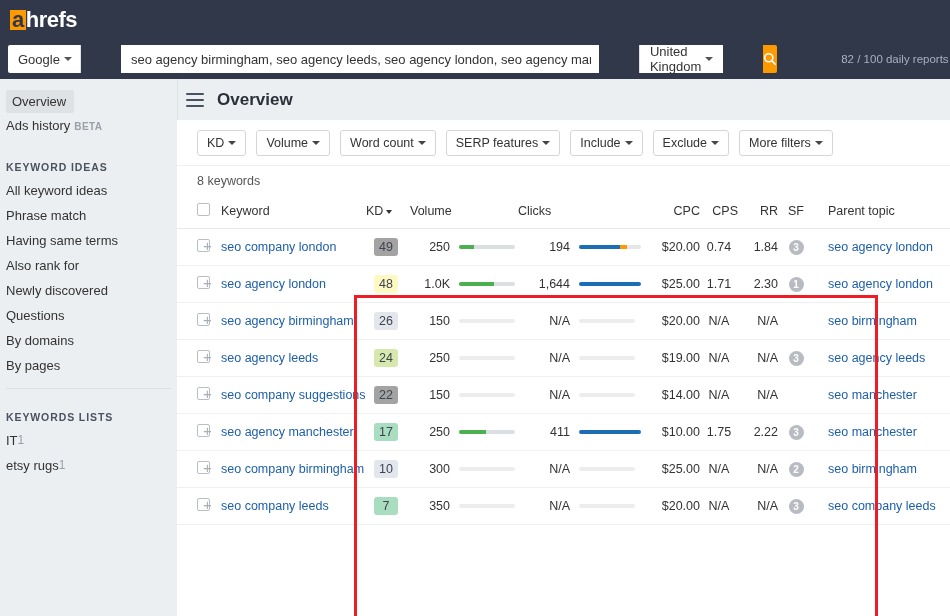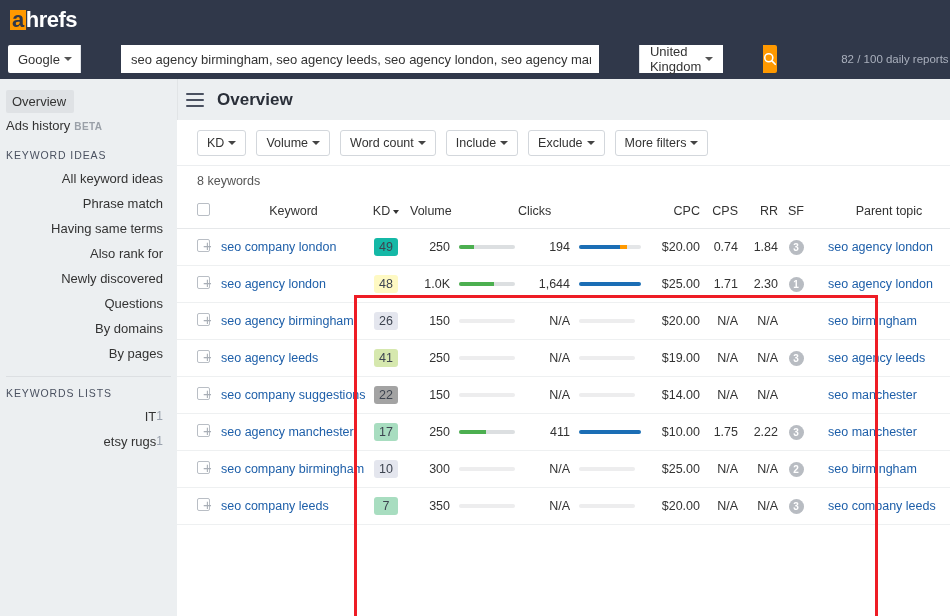--- a/index.html
+++ b/index.html
@@ -159,32 +159,32 @@
   }
   .sb-item .beta {
     font-size: 10px;
     color: #9aa0a8;
     margin-left: 4px;
     letter-spacing: 0.4px;
     font-weight: bold;
   }
   .sb-head {
     font-size: 10.5px;
-    font-weight: normal;
+    font-weight: bold;
     color: #4a5160;
     letter-spacing: 0.9px;
     padding: 6px 6px 5px 6px;
-    margin-top: 4px;
+    margin-top: 16px;
   }
   .sb-link {
     padding: 3px 14px 3px 6px;
     color: #333;
     cursor: pointer;
     display: flex;
-    justify-content: flex-end;
+    justify-content: flex-start;
     line-height: 19px;
   }
   .sb-link .cnt { color: #98a0ac; font-size: 12px; }
   .sb-divider {
     height: 1px; background: #dcdfe2;
     margin: 10px 6px 0 6px;
   }
 
   
   .main {
@@ -239,42 +239,42 @@
     padding-left: 20px;
     font-size: 12.5px;
     color: #555;
   }
 
   
   .tbl { width: 100%; border-collapse: collapse; table-layout: fixed; }
   .tbl th {
     font-size: 12.5px; font-weight: normal;
     color: #333;
-    text-align: center;
+    text-align: left;
     padding: 7px 0 9px 0;
     border-bottom: 1px solid #e6e8ea;
     vertical-align: middle;
   }
   .tbl td {
     font-size: 12.5px;
     padding: 9px 0;
     border-bottom: 1px solid #eef0f1;
     vertical-align: middle;
     color: #333;
   }
   .c-chk   { width: 26px; padding-left: 20px !important; }
   .c-plus  { width: 18px; }
   .c-kw    { width: 145px; }
   .c-kd    { width: 40px; text-align: center; }
   .c-vol   { width: 44px; text-align: right; }
   .c-volbar{ width: 64px; padding-left: 9px !important;}
   .c-clk   { width: 56px; text-align: right; }
   .c-clkbar{ width: 68px; padding-left: 9px !important;}
   .c-cpc   { width: 62px; text-align: right; }
-  .c-cps   { width: 38px; text-align: right; }
+  .c-cps   { width: 38px; text-align: center; }
   .c-rr    { width: 40px; text-align: right; }
   .c-sf    { width: 36px; text-align: center; }
   .c-pt    { padding-left: 14px !important; }
 
   th.c-vol, th.c-clk, th.c-cpc { text-align: right; }
   th.c-volbar, th.c-clkbar { text-align: left; }
   th.c-cps, th.c-rr { text-align: right; }
   th.c-sf { text-align: center; }
 
   .chkbox {
@@ -452,20 +452,24 @@
         </button>
       <button class="fbtn">
           <span>Volume</span>
           <i class="caret-dn"></i>
         </button>
       <button class="fbtn">
           <span>Word count</span>
           <i class="caret-dn"></i>
         </button>
       <button class="fbtn">
+          <span>SERP features</span>
+          <i class="caret-dn"></i>
+        </button>
+      <button class="fbtn">
           <span>Include</span>
           <i class="caret-dn"></i>
         </button>
       <button class="fbtn">
           <span>Exclude</span>
           <i class="caret-dn"></i>
         </button>
       <button class="fbtn">
           <span>More filters</span>
           <i class="caret-dn"></i>
@@ -490,21 +494,21 @@
           <th class="c-rr">RR</th>
           <th class="c-sf">SF</th>
           <th class="c-pt">Parent topic</th>
         </tr>
       </thead>
       <tbody id="tbody">
           <tr>
             <td class="c-chk"><span class="chkbox"></span></td>
             <td class="c-plus"><span class="plus-ico">+</span></td>
             <td class="c-kw"><span class="kwlink">seo company london</span></td>
-            <td class="c-kd"><span class="kd-badge" style="background:#14b8a6">49</span></td>
+            <td class="c-kd"><span class="kd-badge" style="background:#a3a3a3">49</span></td>
             <td class="c-vol">250</td>
             <td class="c-volbar">
               <span class="bar-track">
                 <span class="bar-fill bar-green" style="width:26%"></span>
               </span>
             </td>
             <td class="c-clk">194</td>
             <td class="c-clkbar">
               <span class="bar-flexrow">
                 <span class="bar-fill bar-blue" style="width:66%"></span>
@@ -556,21 +560,21 @@
             <td class="c-cpc">$20.00</td>
             <td class="c-cps">N/A</td>
             <td class="c-rr">N/A</td>
             <td class="c-sf"></td>
             <td class="c-pt"><span class="ptlink">seo birmingham</span></td>
           </tr>
           <tr>
             <td class="c-chk"><span class="chkbox"></span></td>
             <td class="c-plus"><span class="plus-ico">+</span></td>
             <td class="c-kw"><span class="kwlink">seo agency leeds</span></td>
-            <td class="c-kd"><span class="kd-badge" style="background:#d6e8ae">41</span></td>
+            <td class="c-kd"><span class="kd-badge" style="background:#d6e8ae">24</span></td>
             <td class="c-vol">250</td>
             <td class="c-volbar">
               <span class="bar-track empty"></span>
             </td>
             <td class="c-clk">N/A</td>
             <td class="c-clkbar">
               <span class="bar-track empty"></span>
             </td>
             <td class="c-cpc">$19.00</td>
             <td class="c-cps">N/A</td>

